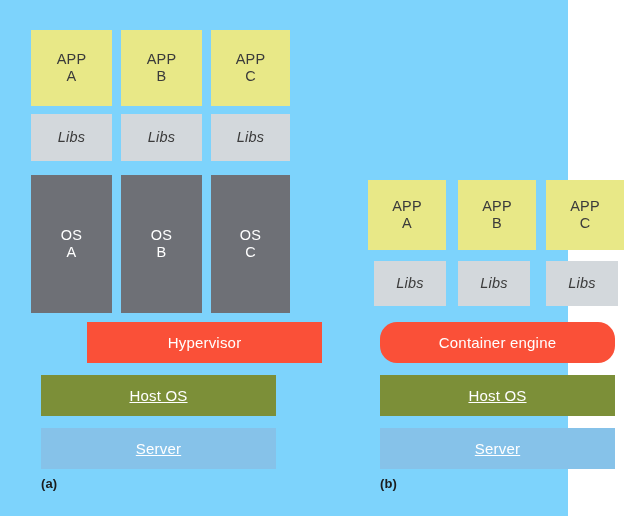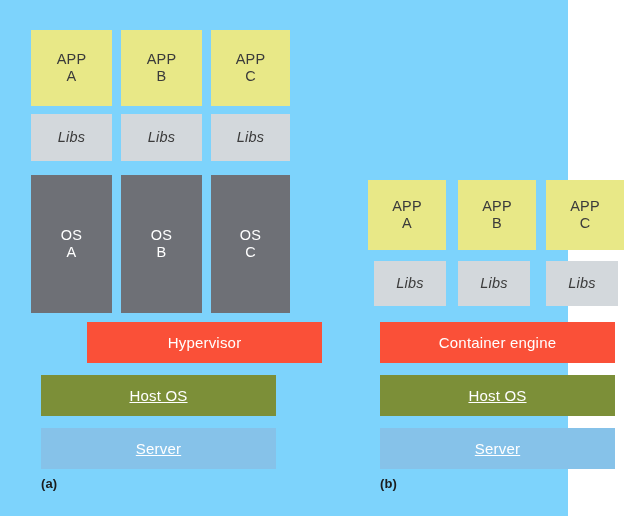--- a/index.html
+++ b/index.html
@@ -99,21 +99,21 @@
 
   
   .b-app-1 { left: 368px; top: 180px; width: 78px; height: 70px; }
   .b-app-2 { left: 458px; top: 180px; width: 78px; height: 70px; }
   .b-app-3 { left: 546px; top: 180px; width: 78px; height: 70px; }
 
   .b-libs-1 { left: 374px; top: 261px; width: 72px; height: 45px; }
   .b-libs-2 { left: 458px; top: 261px; width: 72px; height: 45px; }
   .b-libs-3 { left: 546px; top: 261px; width: 72px; height: 45px; }
 
-  .b-bar-1 { left: 380px; top: 322px; width: 235px; height: 41px; }
+  .b-bar-1 { left: 380px; top: 322px; width: 235px; height: 41px; border-radius: 17px; }
   .b-bar-2 { left: 380px; top: 375px; width: 235px; height: 41px; }
   .b-bar-3 { left: 380px; top: 428px; width: 235px; height: 41px; }
 
   .b-caption { left: 380px; top: 476px; }
 </style>
 </head>
 <body>
 
 <div id="canvas">
 

